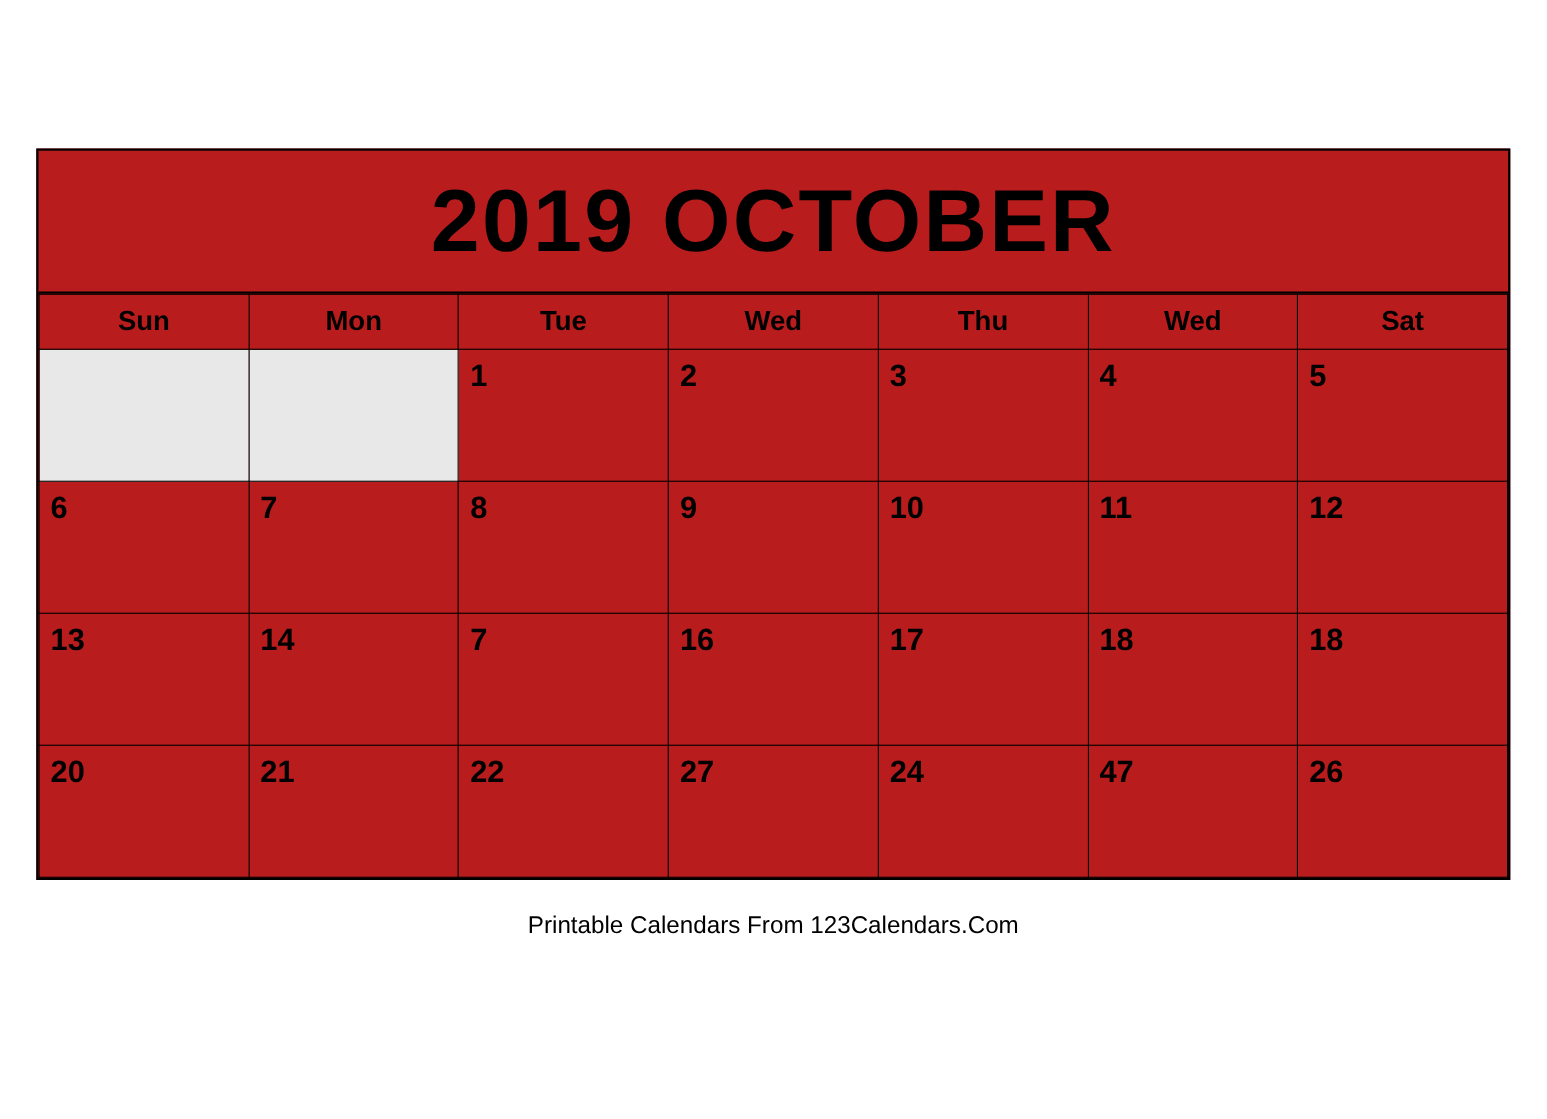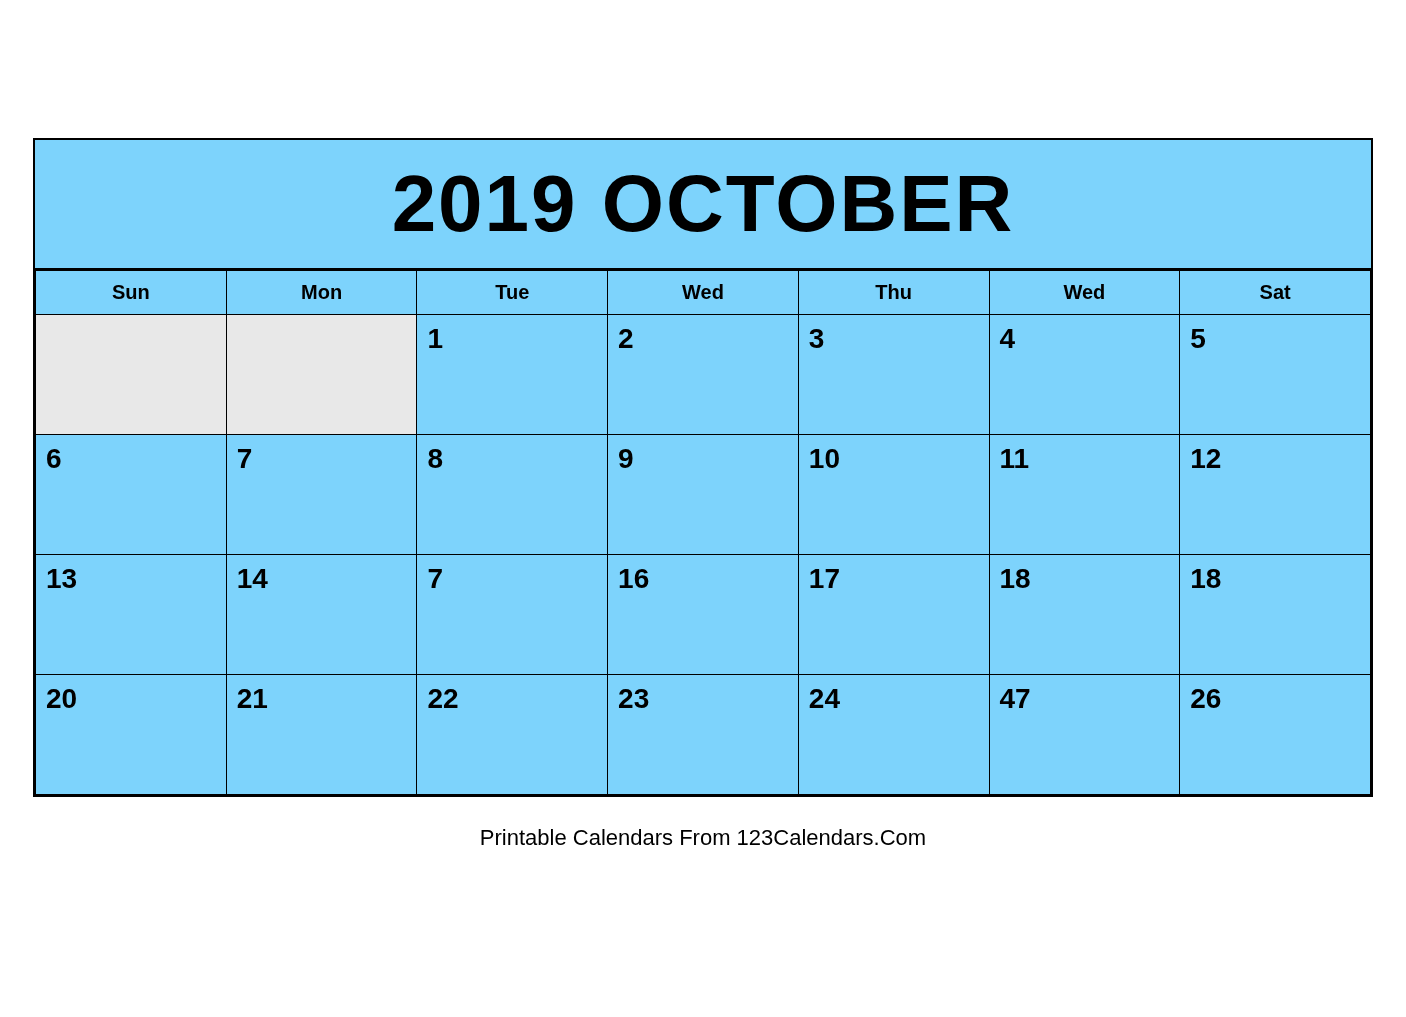--- a/index.html
+++ b/index.html
@@ -18,42 +18,42 @@
       padding: 20px;
     }
 
     .calendar-wrapper {
       width: 1340px;
       max-width: 100%;
     }
 
     .calendar-container {
       border: 2px solid #000;
-      background: #7dd3fc;
+      background: #b91c1c;
     }
 
     .calendar-title {
       text-align: center;
       font-size: 80px;
       font-weight: 900;
       font-family: Arial Black, Arial, sans-serif;
       padding: 18px 10px;
       border-bottom: 2px solid #000;
       letter-spacing: 2px;
     }
 
     .calendar-table {
       width: 100%;
       border-collapse: collapse;
     }
 
     .calendar-table th {
       border: 1.5px solid #000;
       text-align: center;
-      font-size: 20px;
+      font-size: 25px;
       font-weight: 700;
       padding: 10px 0;
       font-family: Arial, sans-serif;
     }
 
     .calendar-table td {
       border: 1.5px solid #000;
       width: calc(100% / 7);
       height: 120px;
       vertical-align: top;
@@ -118,21 +118,21 @@
             <td>7</td>
             <td>16</td>
             <td>17</td>
             <td>18</td>
             <td>18</td>
           </tr>
           <tr>
             <td>20</td>
             <td>21</td>
             <td>22</td>
-            <td>23</td>
+            <td>27</td>
             <td>24</td>
             <td>47</td>
             <td>26</td>
           </tr>
         </tbody>
     </table>
   </div>
   <div class="footer-text">
     <span>Printable Calendars From 123Calendars.Com</span>
   </div>

